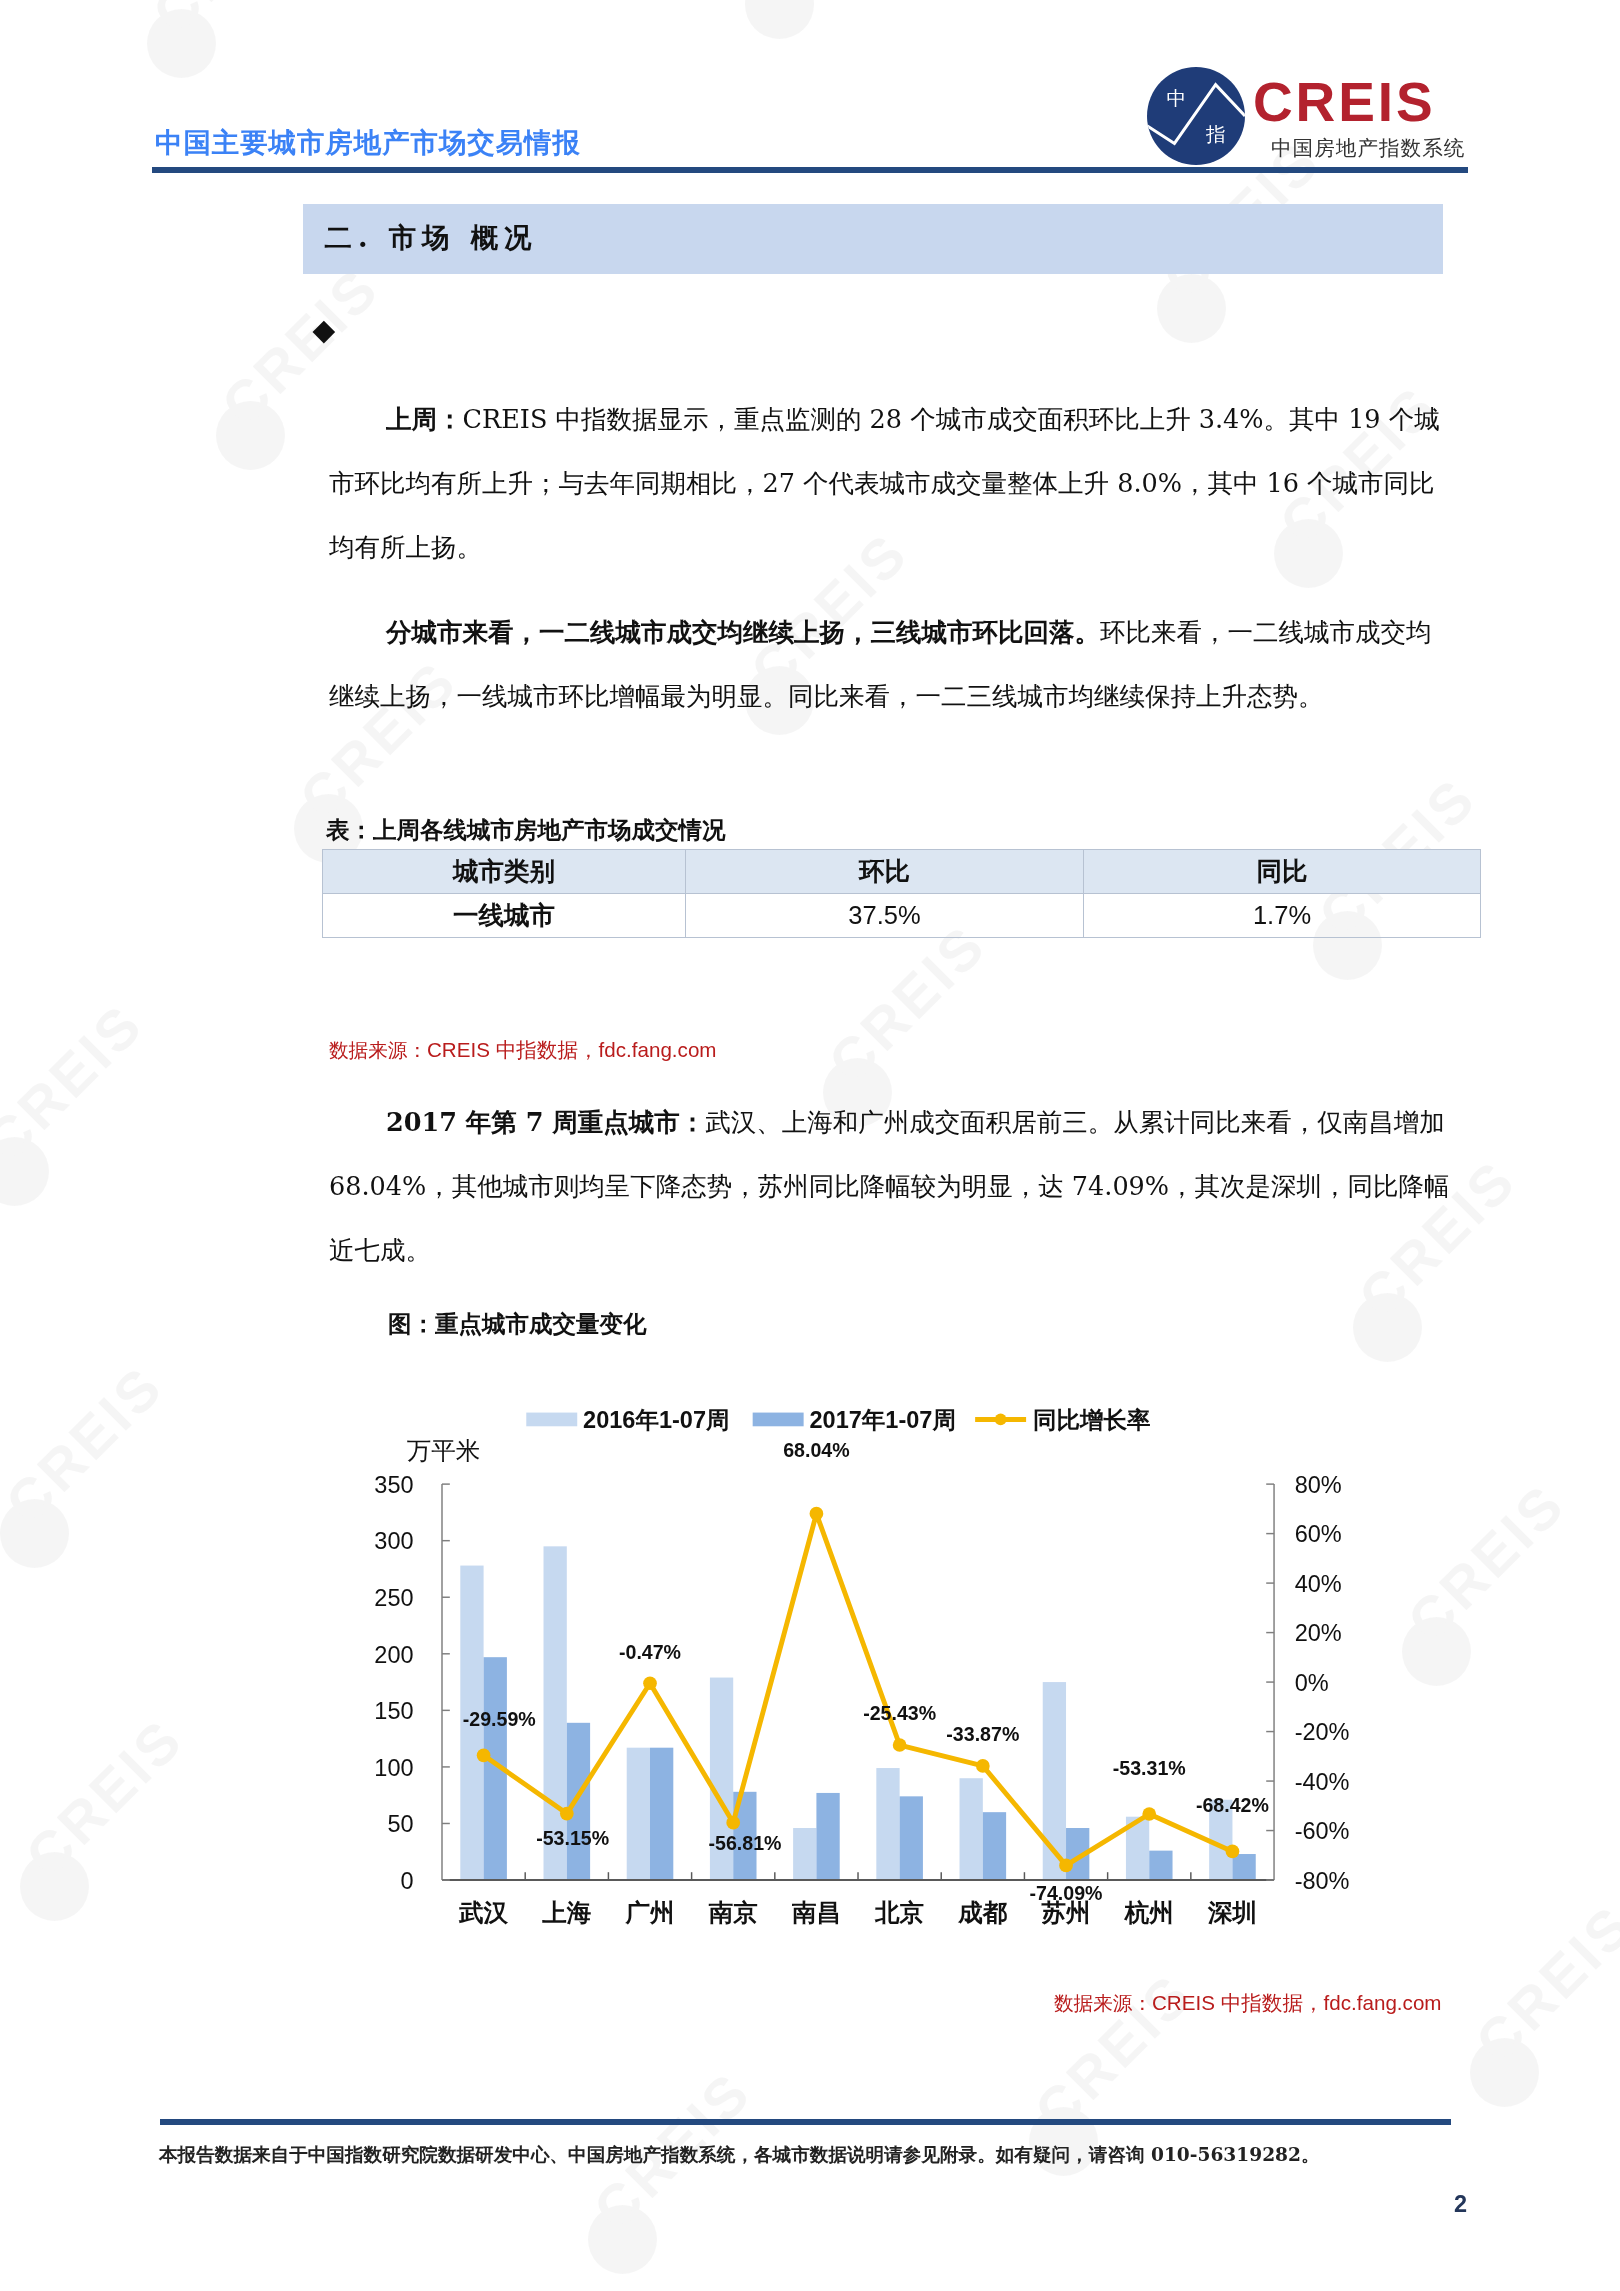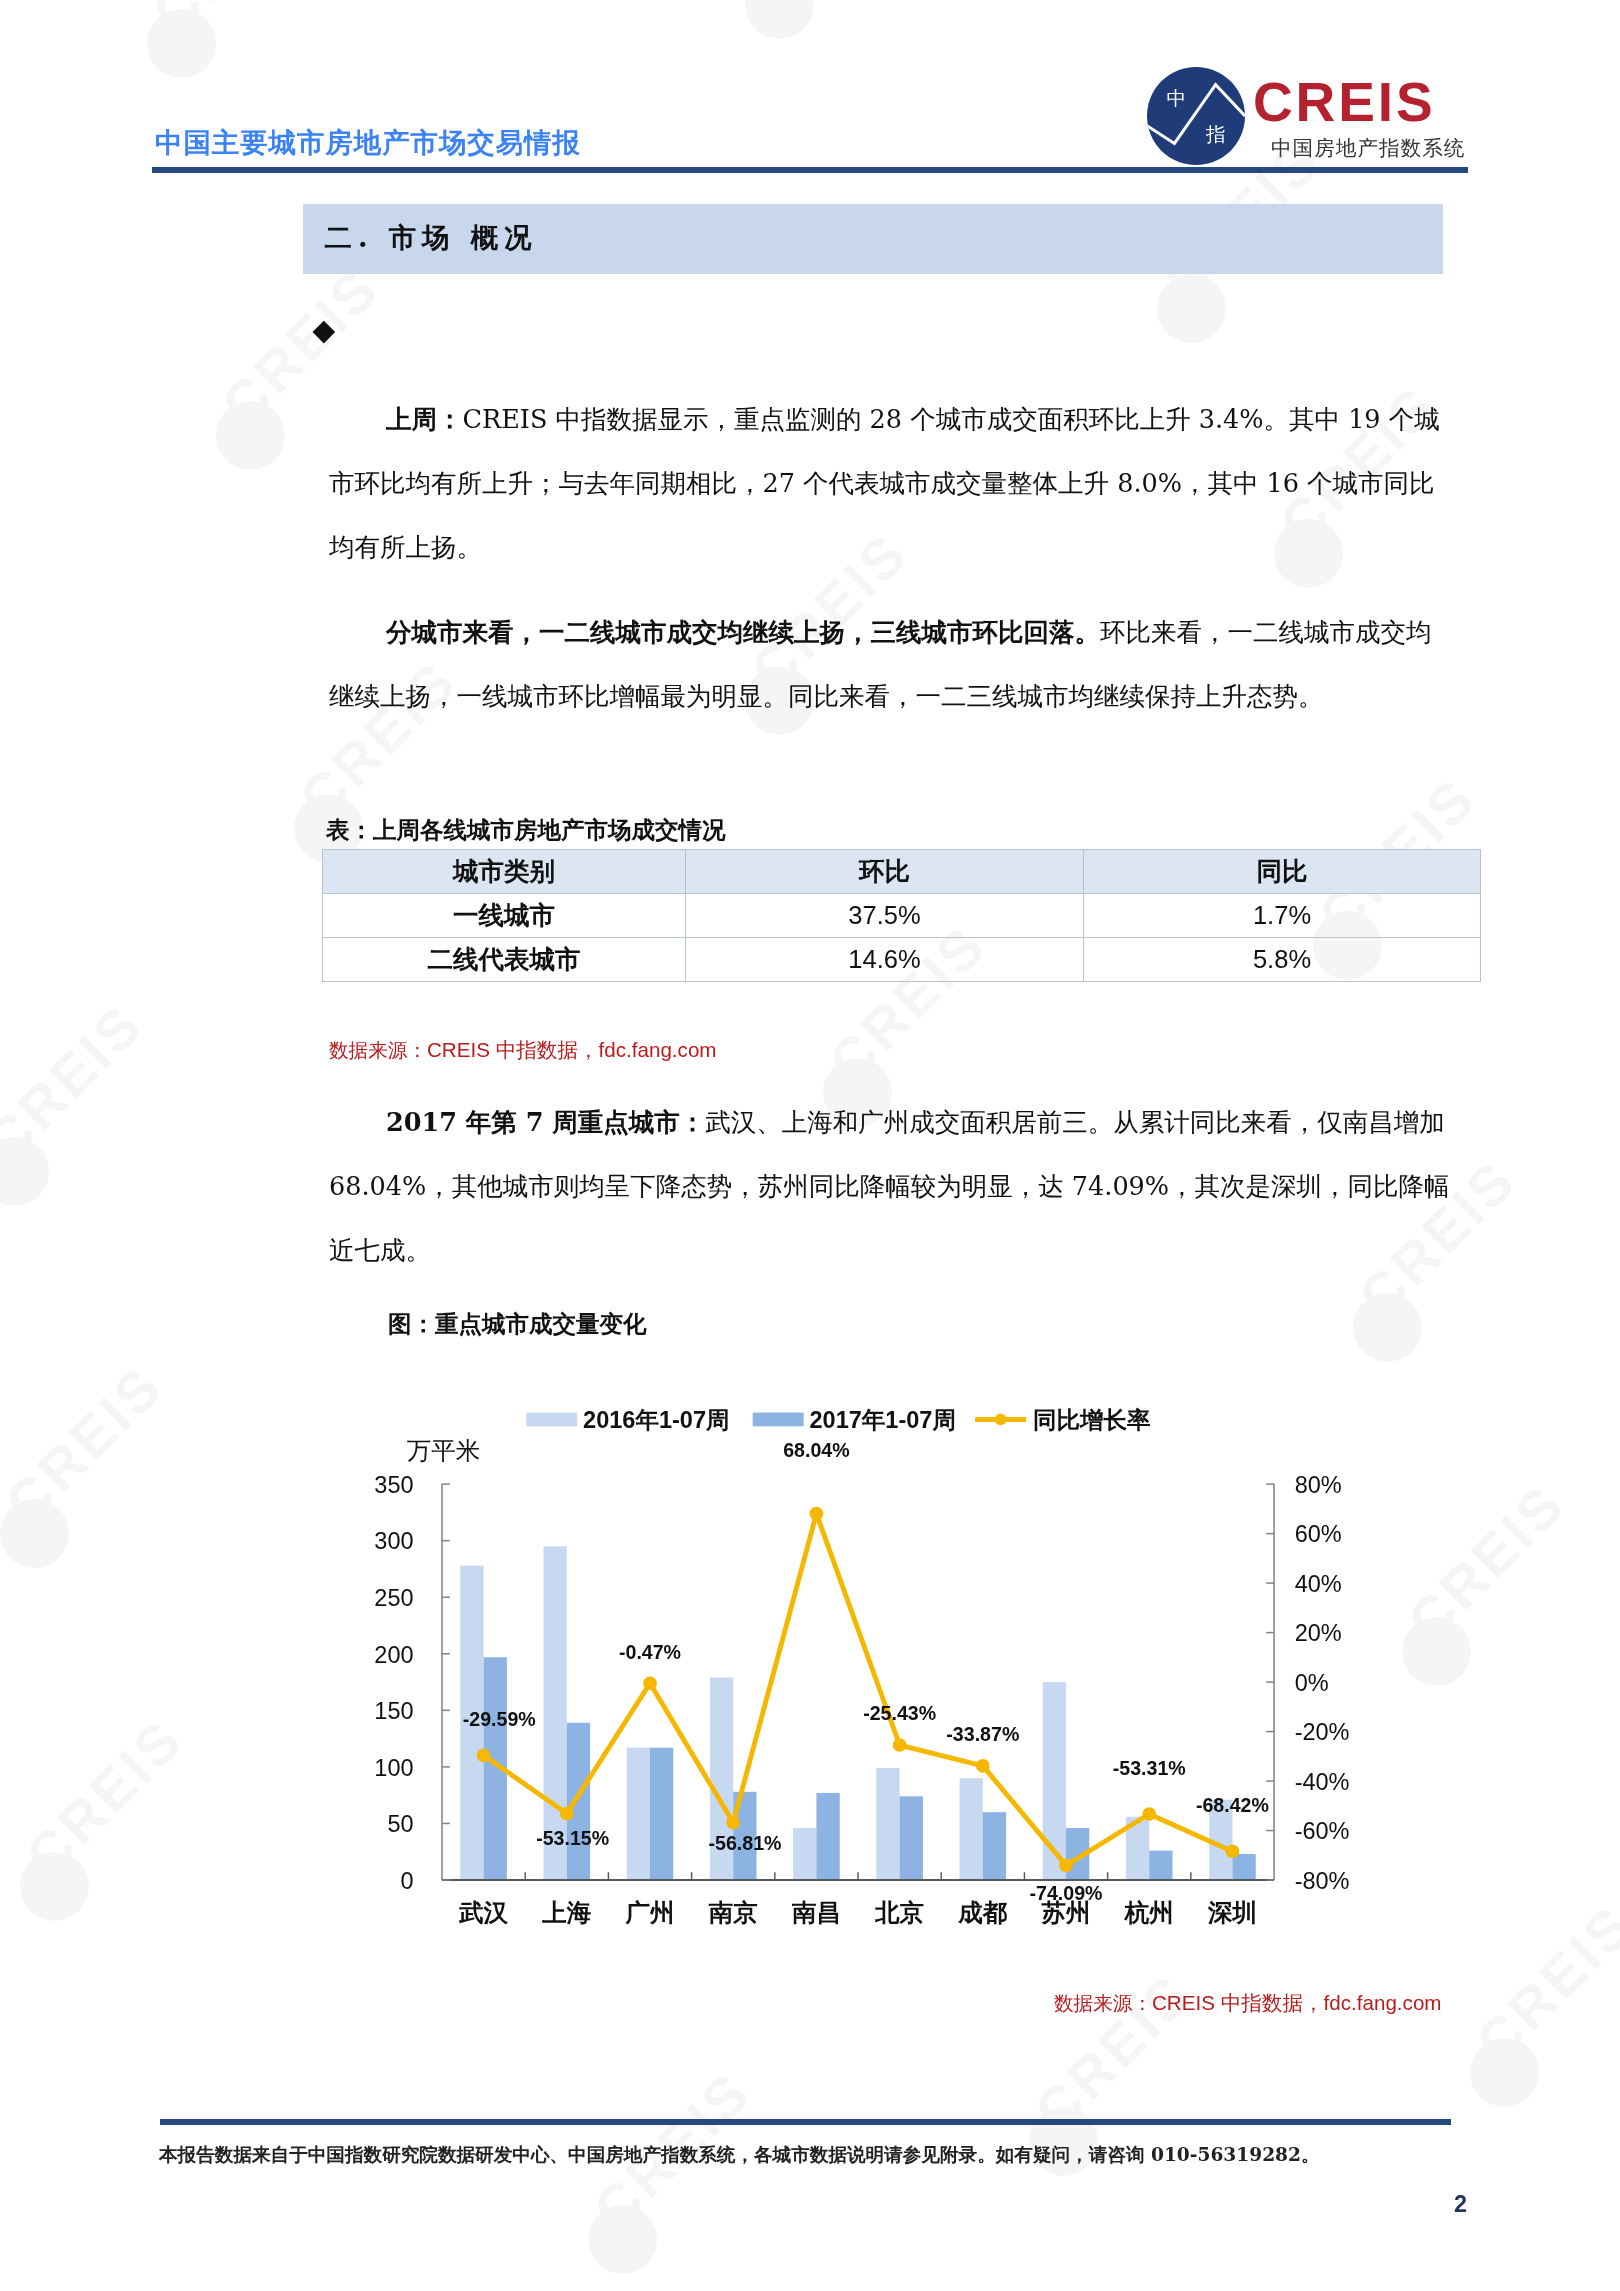--- a/index.html
+++ b/index.html
@@ -149,25 +149,20 @@
       <th style="width:362px">城市类别</th>
       <th style="width:397px">环比</th>
       <th>同比</th>
     </tr>
   </thead>
   <tbody>
     <tr>
       <td class="lbl">一线城市</td>
       <td class="num">37.5%</td>
       <td class="num">1.7%</td>
-    </tr>
-    <tr>
-      <td class="lbl">二线代表城市</td>
-      <td class="num">14.6%</td>
-      <td class="num">5.8%</td>
     </tr>
   </tbody>
 </table>
 
 <div class="abs source" style="left:329px;top:1036px;">
   <span>数据来源：</span><span class="latin">CREIS 中指数据，fdc.fang.com</span>
 </div>
 
 <div class="abs para" style="top:1090px;">
   <p><b>2017 年第 7 周重点城市：</b><span>武汉、上海和广州成交面积居前三。从累计同比来看，仅南昌增加 68.04%，其他城市则均呈下降态势，苏州同比降幅较为明显，达 74.09%，其次是深圳，同比降幅近七成。</span></p>

